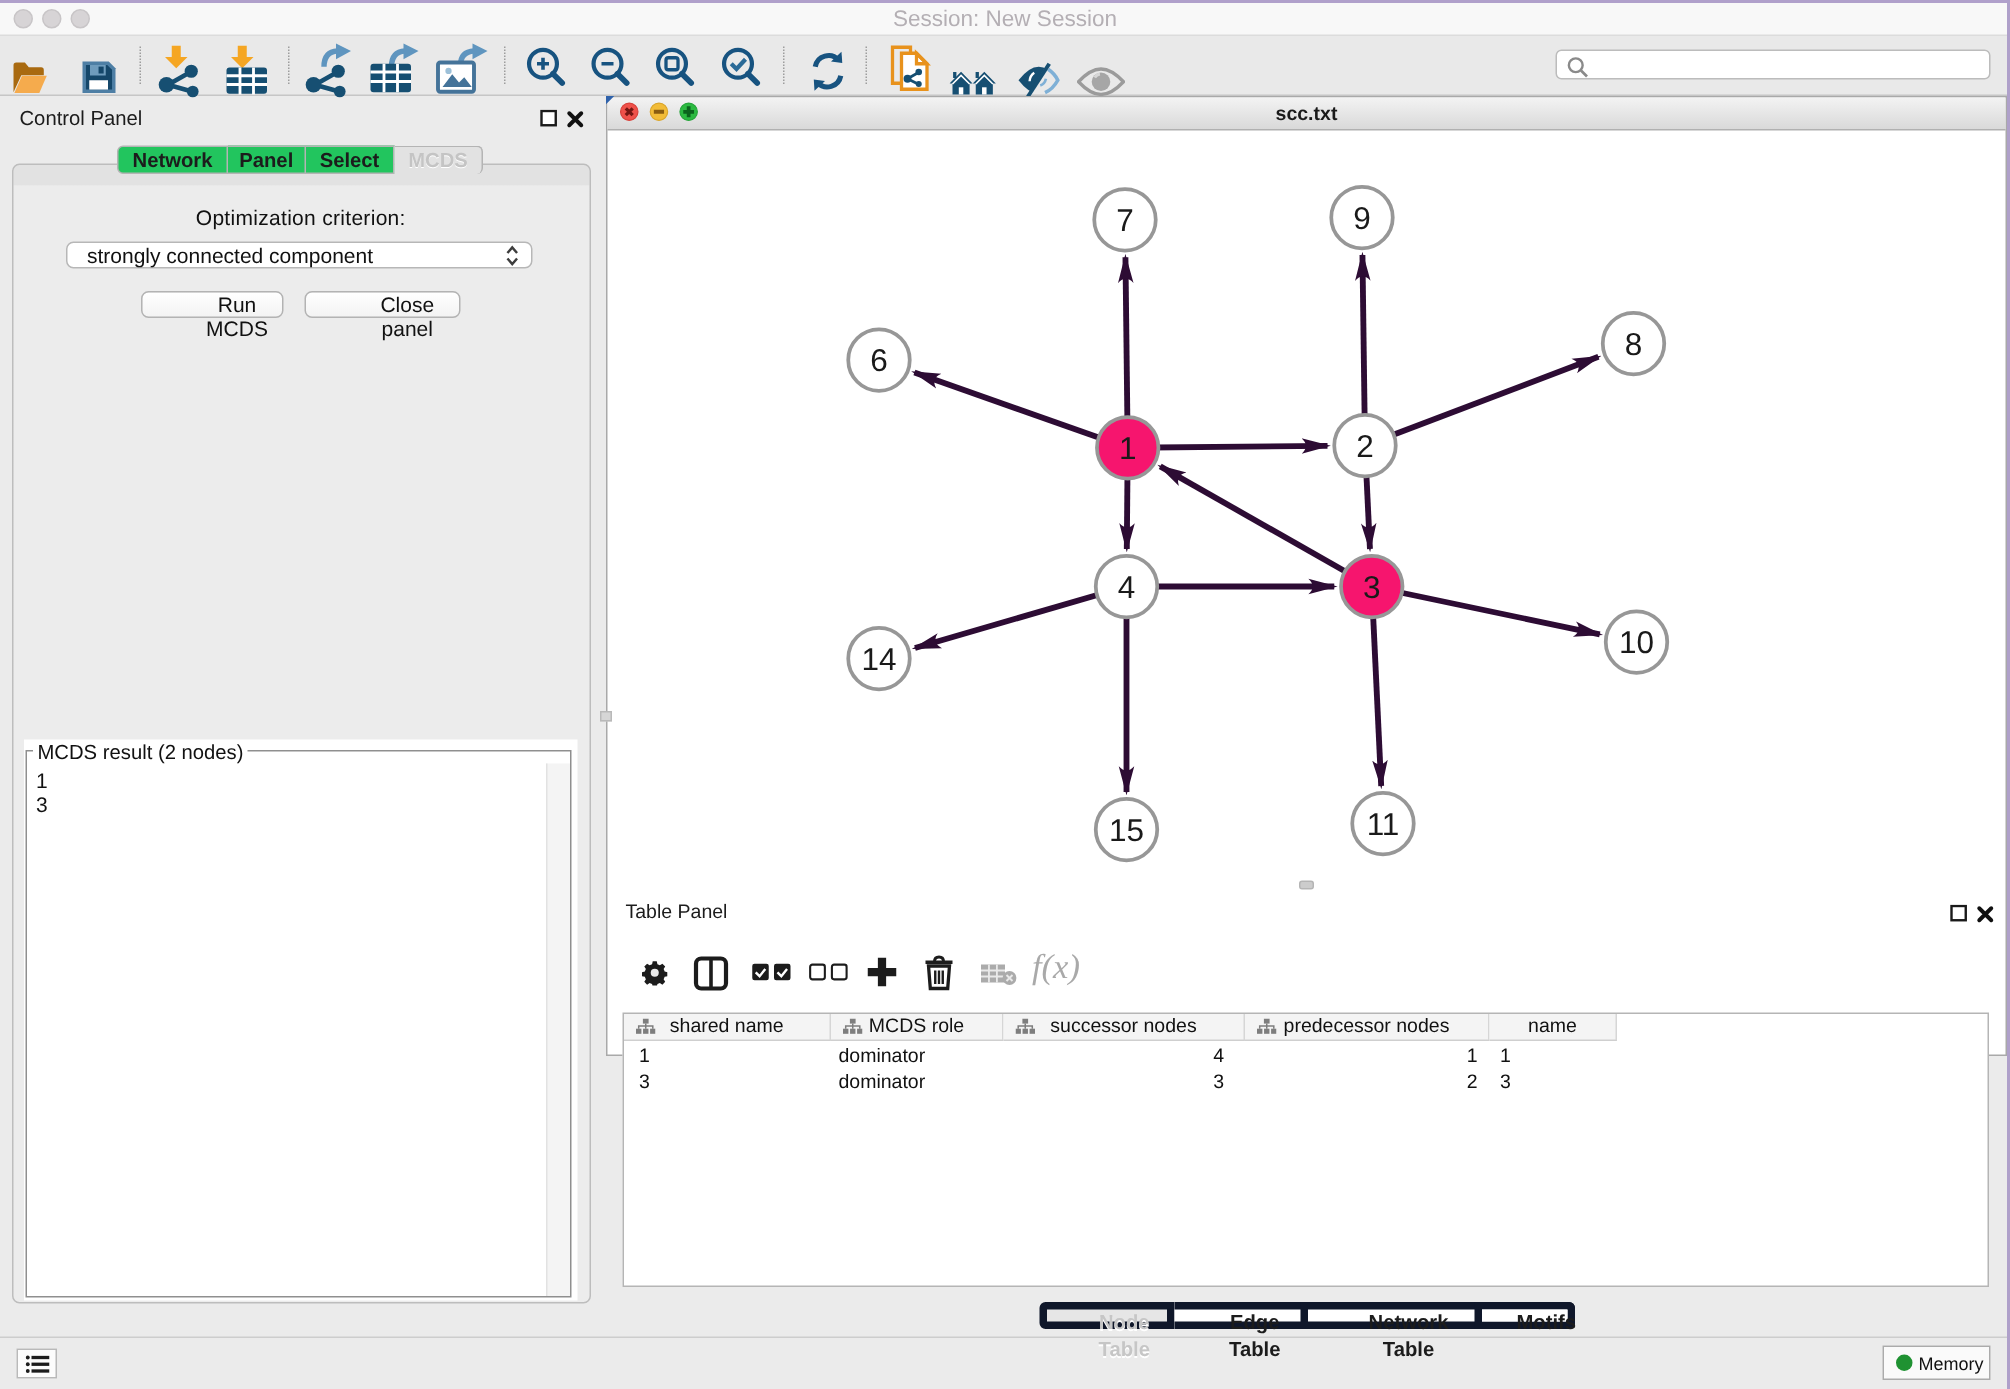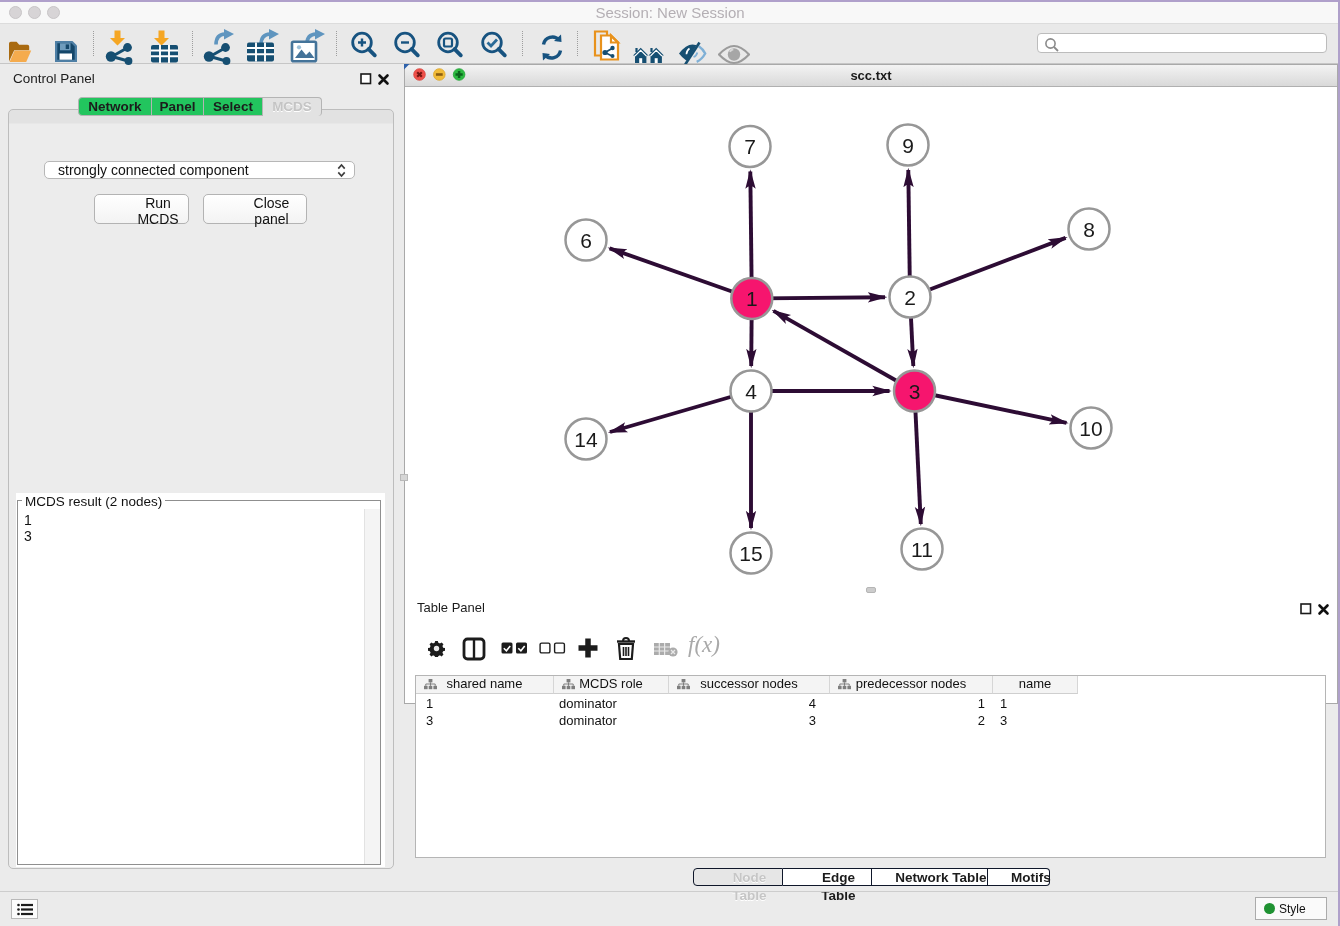--- a/index.html
+++ b/index.html
@@ -16,38 +16,38 @@
   #toolbar{left:0;top:24px;width:1340px;height:39px;background:#e9e9e9;border-bottom:1px solid #c6c6c6;}
   .tbi{position:absolute;top:0;height:39px;}
   .vsep{position:absolute;top:7px;height:25px;width:0;border-left:1.5px dotted #9d9d9d;}
   #search{position:absolute;left:1037px;top:33px;width:290px;height:20px;background:#fff;border:1px solid #bcbcbc;border-radius:4px;box-sizing:border-box;}
   
   #cp-title{left:13px;top:71px;font-size:13.5px;color:#1c1c1c;}
   #cp-panel{left:8px;top:109px;width:386px;height:760px;background:linear-gradient(180deg,#e2e2e2 0,#e2e2e2 13px,#ececec 14px);border:1px solid #bdbdbd;border-radius:5px;box-sizing:border-box;}
   .tab{position:absolute;top:97px;height:19px;box-sizing:border-box;background:#22c55e;border:1px solid #b4b4b4;font-size:13.5px;font-weight:bold;color:#1c1c1c;text-align:center;line-height:18px;}
   #optlab{left:8px;top:137px;width:385px;text-align:center;font-size:14px;letter-spacing:0.2px;color:#111;}
   #combo{left:44px;top:161px;width:311px;height:18px;background:#fff;border:1px solid #b7b7b7;border-radius:5px;box-sizing:border-box;font-size:14px;color:#111;line-height:16px;padding-left:13px;}
-  .btn{position:absolute;top:194px;height:30px;background:linear-gradient(#ffffff,#f3f3f3);border:1px solid #b3b3b3;border-radius:5px;box-sizing:border-box;font-size:14px;color:#111;text-align:center;line-height:16px;padding-left:33px;}
+  .btn{position:absolute;top:194px;height:18px;background:linear-gradient(#ffffff,#f3f3f3);border:1px solid #b3b3b3;border-radius:5px;box-sizing:border-box;font-size:14px;color:#111;text-align:center;line-height:16px;padding-left:33px;}
   
   #mcds-white{left:16px;top:493px;width:369px;height:374px;background:#fff;}
   #mcds-border{left:17px;top:500px;width:364px;height:365px;border:1px solid #8f8f8f;box-sizing:border-box;}
   #mcds-label{left:22px;top:494px;font-size:13.5px;color:#111;background:#fff;padding:0 3px;}
   #mcds-items{left:24px;top:513px;font-size:14px;color:#111;line-height:15.5px;}
   #mcds-scroll{left:364px;top:509px;width:16px;height:355px;background:#f4f4f4;border-left:1px solid #e2e2e2;box-sizing:border-box;}
   
   #net{left:404px;top:64px;width:934px;height:640px;background:#fff;border:1px solid #a9a9a9;box-sizing:border-box;}
   #net-title{position:absolute;left:0;top:0;width:100%;height:21px;background:linear-gradient(#f3f3f3,#d9d9d9);border-bottom:1px solid #b0b0b0;}
   #net-name{position:absolute;top:3px;left:0;width:100%;text-align:center;font-size:13px;font-weight:bold;color:#1a1a1a;}
   
   #tp-title{left:417px;top:600px;font-size:13px;color:#1c1c1c;}
   #tp-toolbar{left:415px;top:628px;width:911px;height:40px;text-align:right;}
   #tbl{left:415px;top:675px;width:911px;height:183px;background:#fff;border:1px solid #b5b5b5;box-sizing:border-box;}
   .th{position:absolute;top:0;height:18px;background:#f4f4f4;border-right:1px solid #d6d6d6;border-bottom:1px solid #cfcfcf;box-sizing:border-box;font-size:13px;color:#111;text-align:center;line-height:16px;}
   .td{position:absolute;font-size:13px;color:#111;height:17px;line-height:17px;}
-  .btab{position:absolute;top:868px;height:18px;box-sizing:border-box;background:#fff;border:1px solid #0f172a;font-size:13.5px;font-weight:bold;color:#1c1c1c;text-align:center;line-height:18px;padding-left:23px;}
+  .btab{position:absolute;top:868px;height:18px;box-sizing:border-box;background:#fff;border:5px solid #0f172a;font-size:13.5px;font-weight:bold;color:#1c1c1c;text-align:center;line-height:18px;padding-left:23px;}
   
   #sb-line{left:0;top:891px;width:1338px;height:1px;background:#cdcdcd;}
   #lbtn{left:11px;top:899px;width:27px;height:20px;background:#fcfcfc;border:1px solid #b9b9b9;box-sizing:border-box;}
   #membtn{left:1255px;top:897px;width:72px;height:23px;background:#fafafa;border:1px solid #ababab;box-sizing:border-box;font-size:12px;color:#111;}
 </style>
 </head>
 <body>
 <div id="win">
   <div class="abs" id="titlebar"></div>
   <div class="tl" style="left:9px;"></div>
@@ -211,20 +211,21 @@
   <svg class="abs" style="left:377px;top:73px;" width="13" height="13" viewBox="0 0 13 13">
     <path d="M2.5 2.5 L10.5 10.5 M10.5 2.5 L2.5 10.5" stroke="#111" stroke-width="2.6" stroke-linecap="round"></path>
   </svg>
 
   <div class="abs" id="cp-title">Control Panel</div>
   <div class="abs" id="cp-panel"></div>
   <div class="tab" style="left:78px;width:74px;border-radius:4px 0 0 4px;">Network</div>
   <div class="tab" style="left:152px;width:52px;border-left:none;">Panel</div>
   <div class="tab" style="left:204px;width:59px;border-left:none;">Select</div>
   <div class="tab" style="left:263px;width:59px;border-left:none;border-bottom:none;border-radius:0 4px 4px 0;background:#e2e2e2;color:#c4c4c4;text-shadow:0 1px 0 #fff;">MCDS</div>
+  <div class="abs" id="optlab">Optimization criterion:</div>
   <div class="abs" id="combo">strongly connected component
     <svg style="position:absolute;right:7px;top:1px;" width="11" height="15" viewBox="0 0 12 16">
       <path d="M2.5 6 L6 2 L9.5 6 M2.5 10 L6 14 L9.5 10" stroke="#3d3d3d" fill="none" stroke-width="1.8"></path>
     </svg>
   </div>
   <div class="btn" style="left:94px;width:95px;">Run MCDS</div>
   <div class="btn" style="left:203px;width:104px;">Close panel</div>
   <div class="abs" id="mcds-white"></div>
   <div class="abs" id="mcds-border"></div>
   <div class="abs" id="mcds-scroll"></div>
@@ -418,14 +419,14 @@
         <circle cx="1.5" cy="6.5" r="1.3"></circle>
           <rect x="4" y="5.4" width="12" height="2.2"></rect>
         <circle cx="1.5" cy="11" r="1.3"></circle>
           <rect x="4" y="9.9" width="12" height="2.2"></rect>
       </g>
     </svg>
   </div>
 
   <div class="abs" style="left:400px;top:474px;width:8px;height:7px;background:#d6d6d6;border:1px solid #b9b9b9;box-sizing:border-box;"></div>
   <div class="abs" style="left:866px;top:587px;width:10px;height:6px;background:#cccccc;border:1px solid #b5b5b5;border-radius:2px;box-sizing:border-box;"></div>
-  <div class="abs" id="membtn"><span style="display:inline-block;width:11px;height:11px;border-radius:50%;background:#1f9232;margin:5px 4px 0 8px;vertical-align:top;"></span><span style="display:inline-block;margin-top:4px;">Style</span></div>
+  <div class="abs" id="membtn"><span style="display:inline-block;width:11px;height:11px;border-radius:50%;background:#1f9232;margin:5px 4px 0 8px;vertical-align:top;"></span><span style="display:inline-block;margin-top:4px;">Memory</span></div>
 </div>
 
 </body></html>

